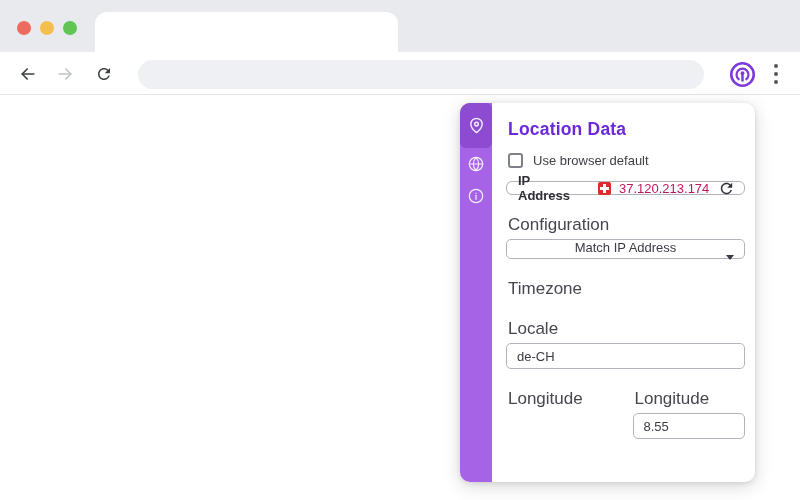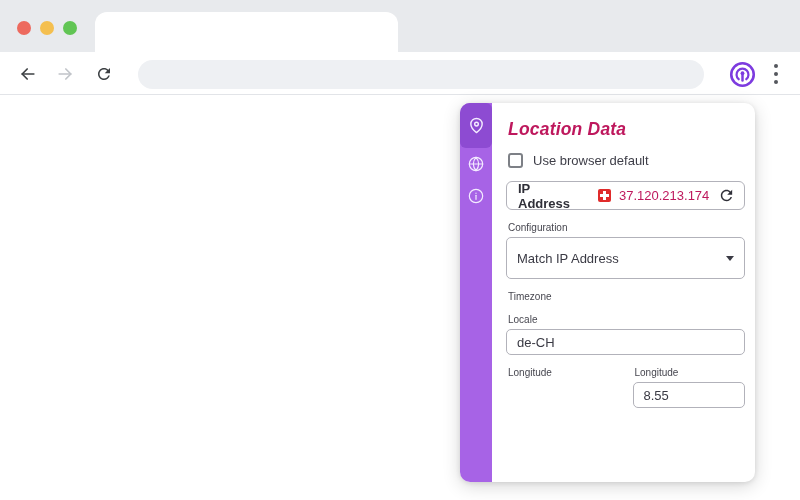--- a/index.html
+++ b/index.html
@@ -35,40 +35,40 @@
   .panel { position: absolute; left: 460px; top: 103px; width: 295px; height: 379px;
     background: #fff; border-radius: 10px;
     box-shadow: 0 4px 18px rgba(0,0,0,0.16), 0 1px 5px rgba(0,0,0,0.10); display: flex; }
   .side { width: 32px; height: 100%; background: #a763e6; border-radius: 10px 0 0 10px;
     display: flex; flex-direction: column; flex-shrink: 0; }
   .side-item { width: 32px; height: 32px; display: flex; align-items: center; justify-content: center; cursor: pointer; }
   .side-item.active { height: 45px; background: #8d4bd2; border-radius: 10px 6px 6px 6px; }
   .side svg { stroke: #f4ecff; }
 
   .content { flex: 1; padding: 16px 10px 0 14px; }
-  .panel-title { font-size: 17.5px; font-weight: 700; color: #be185d; letter-spacing: .2px; margin-left: 2px; font-style: italic; }
+  .panel-title { font-size: 17.5px; font-weight: 700; color: #6d28d9; letter-spacing: .2px; margin-left: 2px; }
 
   .chk-row { display: flex; align-items: flex-start; gap: 10px; margin-top: 13px; margin-left: 2px; }
   .chk-row input[type="checkbox"] { appearance: none; -webkit-appearance: none; width: 15px; height: 15px;
     border: 2px solid #7d8086; border-radius: 3px; background: #fff; cursor: pointer; }
   .chk-label { font-size: 13px; color: #3e3e48; }
 
-  .ip-box { margin-top: 13px; height: 29px; border: 1px solid #b2b2ba; border-radius: 6px;
+  .ip-box { margin-top: 13px; height: 14px; border: 1px solid #b2b2ba; border-radius: 6px;
     display: flex; align-items: center; padding: 0 9px 0 11px; gap: 8px; }
   .ip-label { font-size: 13px; font-weight: 700; color: #2f2f38; margin-right: 6px; }
   .flag { width: 13px; height: 13px; border-radius: 2px; background: #e02b2b; position: relative; flex-shrink: 0; }
   .flag::before { content: ""; position: absolute; left: 5px; top: 2px; width: 3px; height: 9px; background: #fff; }
   .flag::after { content: ""; position: absolute; left: 2px; top: 5px; width: 9px; height: 3px; background: #fff; }
   .ip-value { font-size: 13px; color: #be185d; }
   .ip-refresh { margin-left: auto; width: 18px; height: 18px; cursor: pointer; display: flex;
     align-items: center; justify-content: center; }
 
-  .f-label { font-size: 10px; color: #46464f; margin-top: 12px; margin-bottom: 4px; margin-left: 2px; }
-  .select-box { height: 42px; border: 1px solid #b2b2ba; border-radius: 5px; display: flex;
-    align-items: center; padding: 12px 10px; cursor: pointer; background: #fff; }
+  .f-label { font-size: 17px; color: #46464f; margin-top: 20px; margin-bottom: 4px; margin-left: 2px; }
+  .select-box { height: 20px; border: 1px solid #b2b2ba; border-radius: 5px; display: flex;
+    align-items: center; padding: 0 10px; cursor: pointer; background: #fff; flex-direction: column; }
   .select-box .sel-text { font-size: 13px; color: #3a3a44; }
   .caret { margin-left: auto; width: 0; height: 0; border-left: 4.5px solid transparent;
     border-right: 4.5px solid transparent; border-top: 5px solid #3a3a44; }
 
   .t-input { width: 100%; height: 26px; border: 1px solid #b2b2ba; border-radius: 5px;
     padding: 0 10px; font-size: 13px; color: #3a3a44; outline: none; background: #fff;
     font-family: "Liberation Sans", "DejaVu Sans", sans-serif; }
 
   .coord-row { display: flex; gap: 14px; }
   .coord-col { flex: 1; }

